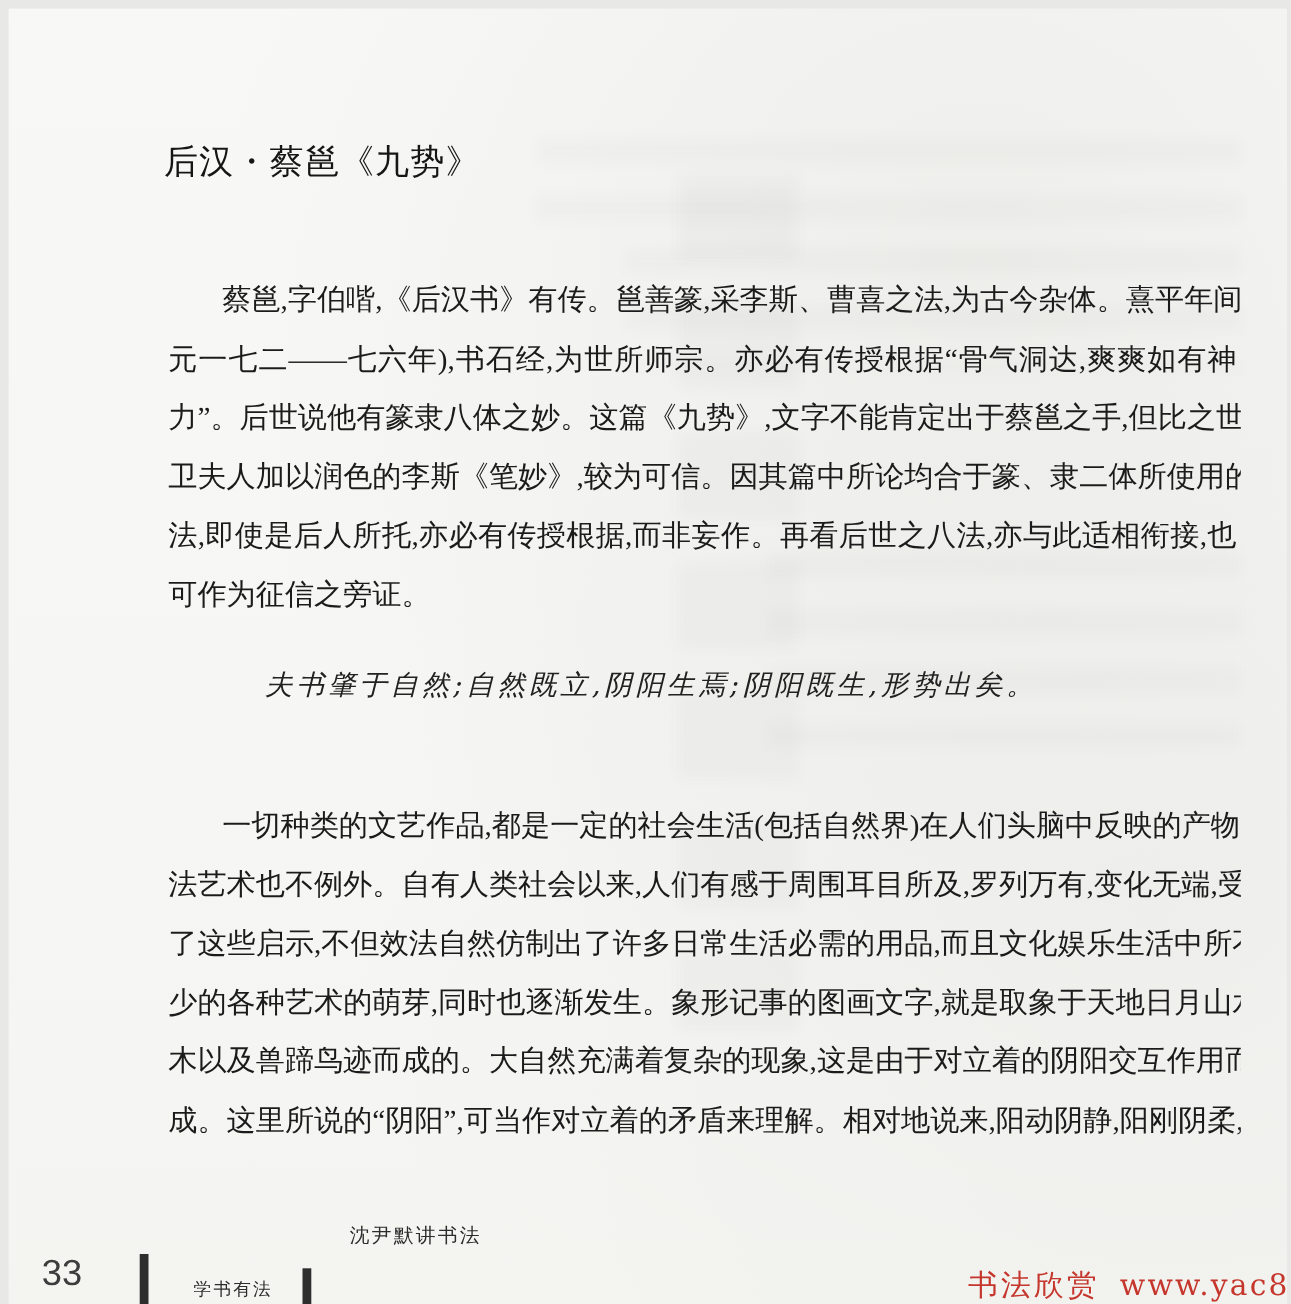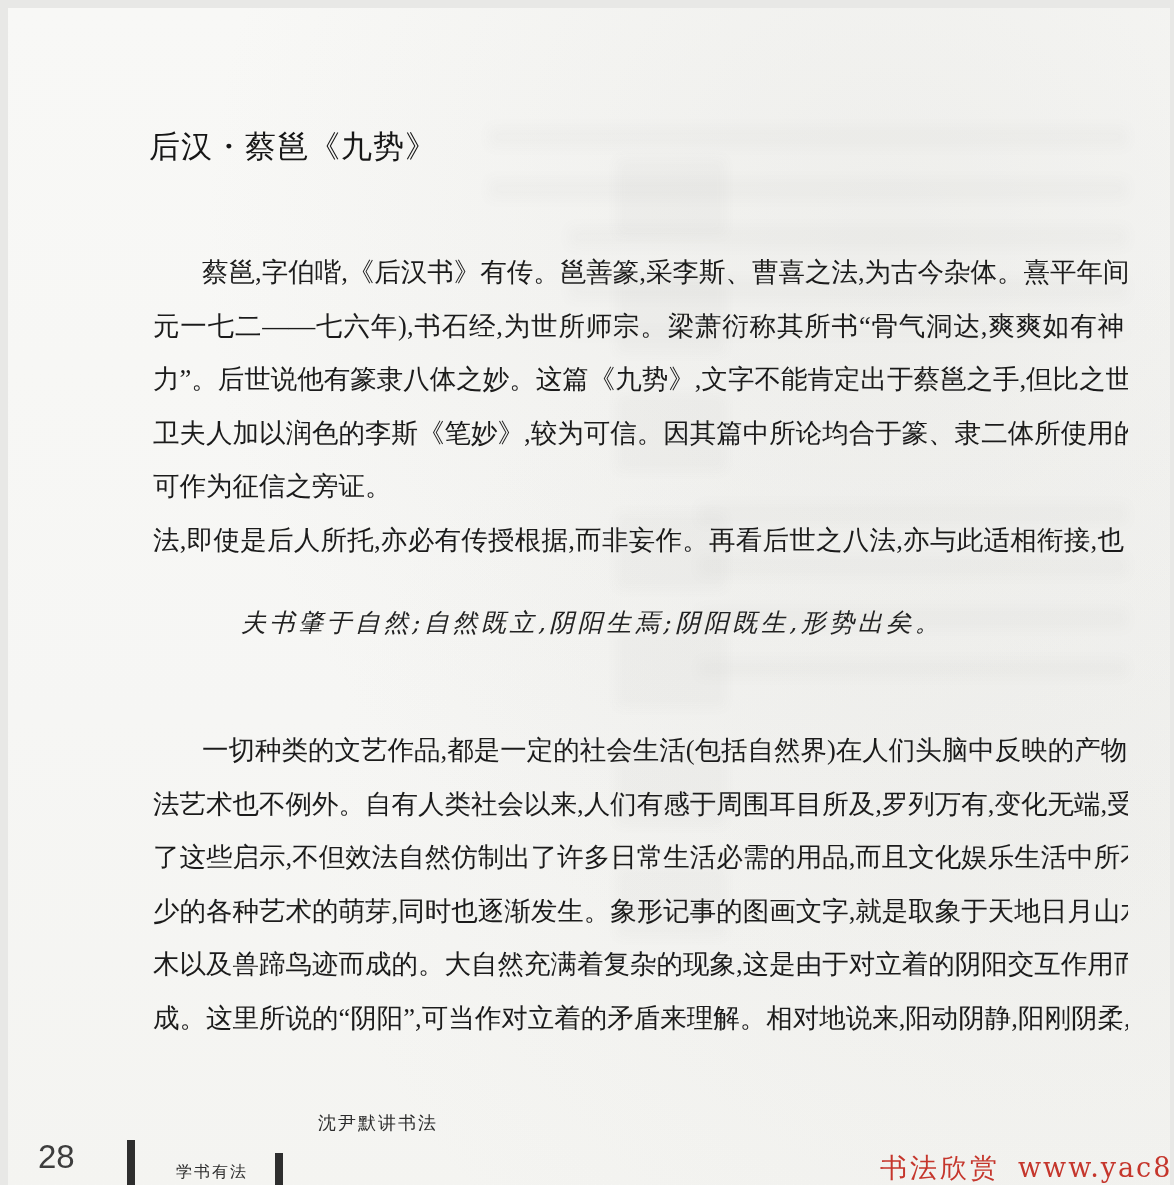--- a/index.html
+++ b/index.html
@@ -156,39 +156,39 @@
   <div class="ghost ghost-rows" style="left:560px; top:218px; width:560px; height:110px;"></div>
   <div class="ghost ghost-col" style="left:608px; top:150px; width:110px; height:780px;"></div>
   <div class="ghost ghost-rows" style="left:690px; top:495px; width:430px; height:175px;"></div>
 
   <div class="content">
 
     <h1 class="title">后汉・蔡邕《九势》</h1>
 
     <div class="para para-1">
       <div class="textline first">蔡邕,字伯喈,《后汉书》有传。邕善篆,采李斯、曹喜之法,为古今杂体。熹平年间(公</div>
-      <div class="textline">元一七二——七六年),书石经,为世所师宗。梁萧衍称其所书“骨气洞达,爽爽如有神</div>
+      <div class="textline">元一七二——七六年),书石经,为世所师宗。亦必有传授根据“骨气洞达,爽爽如有神</div>
       <div class="textline">力”。后世说他有篆隶八体之妙。这篇《九势》,文字不能肯定出于蔡邕之手,但比之世传</div>
       <div class="textline">卫夫人加以润色的李斯《笔妙》,较为可信。因其篇中所论均合于篆、隶二体所使用的笔</div>
+      <div class="textline">法,即使是后人所托,亦必有传授根据,而非妄作。再看后世之八法,亦与此适相衔接,也</div>
       <div class="textline short">可作为征信之旁证。</div>
-      <div class="textline">法,即使是后人所托,亦必有传授根据,而非妄作。再看后世之八法,亦与此适相衔接,也</div>
     </div>
 
     <div class="quote">夫书肇于自然;自然既立,阴阳生焉;阴阳既生,形势出矣。</div>
 
     <div class="para para-2">
       <div class="textline first">一切种类的文艺作品,都是一定的社会生活(包括自然界)在人们头脑中反映的产物,书</div>
       <div class="textline">法艺术也不例外。自有人类社会以来,人们有感于周围耳目所及,罗列万有,变化无端,受到</div>
       <div class="textline">了这些启示,不但效法自然仿制出了许多日常生活必需的用品,而且文化娱乐生活中所不可</div>
       <div class="textline">少的各种艺术的萌芽,同时也逐渐发生。象形记事的图画文字,就是取象于天地日月山水草</div>
       <div class="textline">木以及兽蹄鸟迹而成的。大自然充满着复杂的现象,这是由于对立着的阴阳交互作用而形</div>
       <div class="textline">成。这里所说的“阴阳”,可当作对立着的矛盾来理解。相对地说来,阳动阴静,阳刚阴柔,阳</div>
     </div>
 
-    <div class="page-number">28</div>
+    <div class="page-number">33</div>
     <div class="footer-rule-1"></div>
     <div class="footer-book-title">学书有法</div>
     <div class="footer-rule-2"></div>
     <div class="footer-book-subtitle">沈尹默讲书法</div>
 
     <div class="watermark" style="color: rgb(197, 54, 44);">
       <span class="wm-cn">书法欣赏</span><span class="wm-url">www.yac8.com</span>
     </div>
 
   </div>

